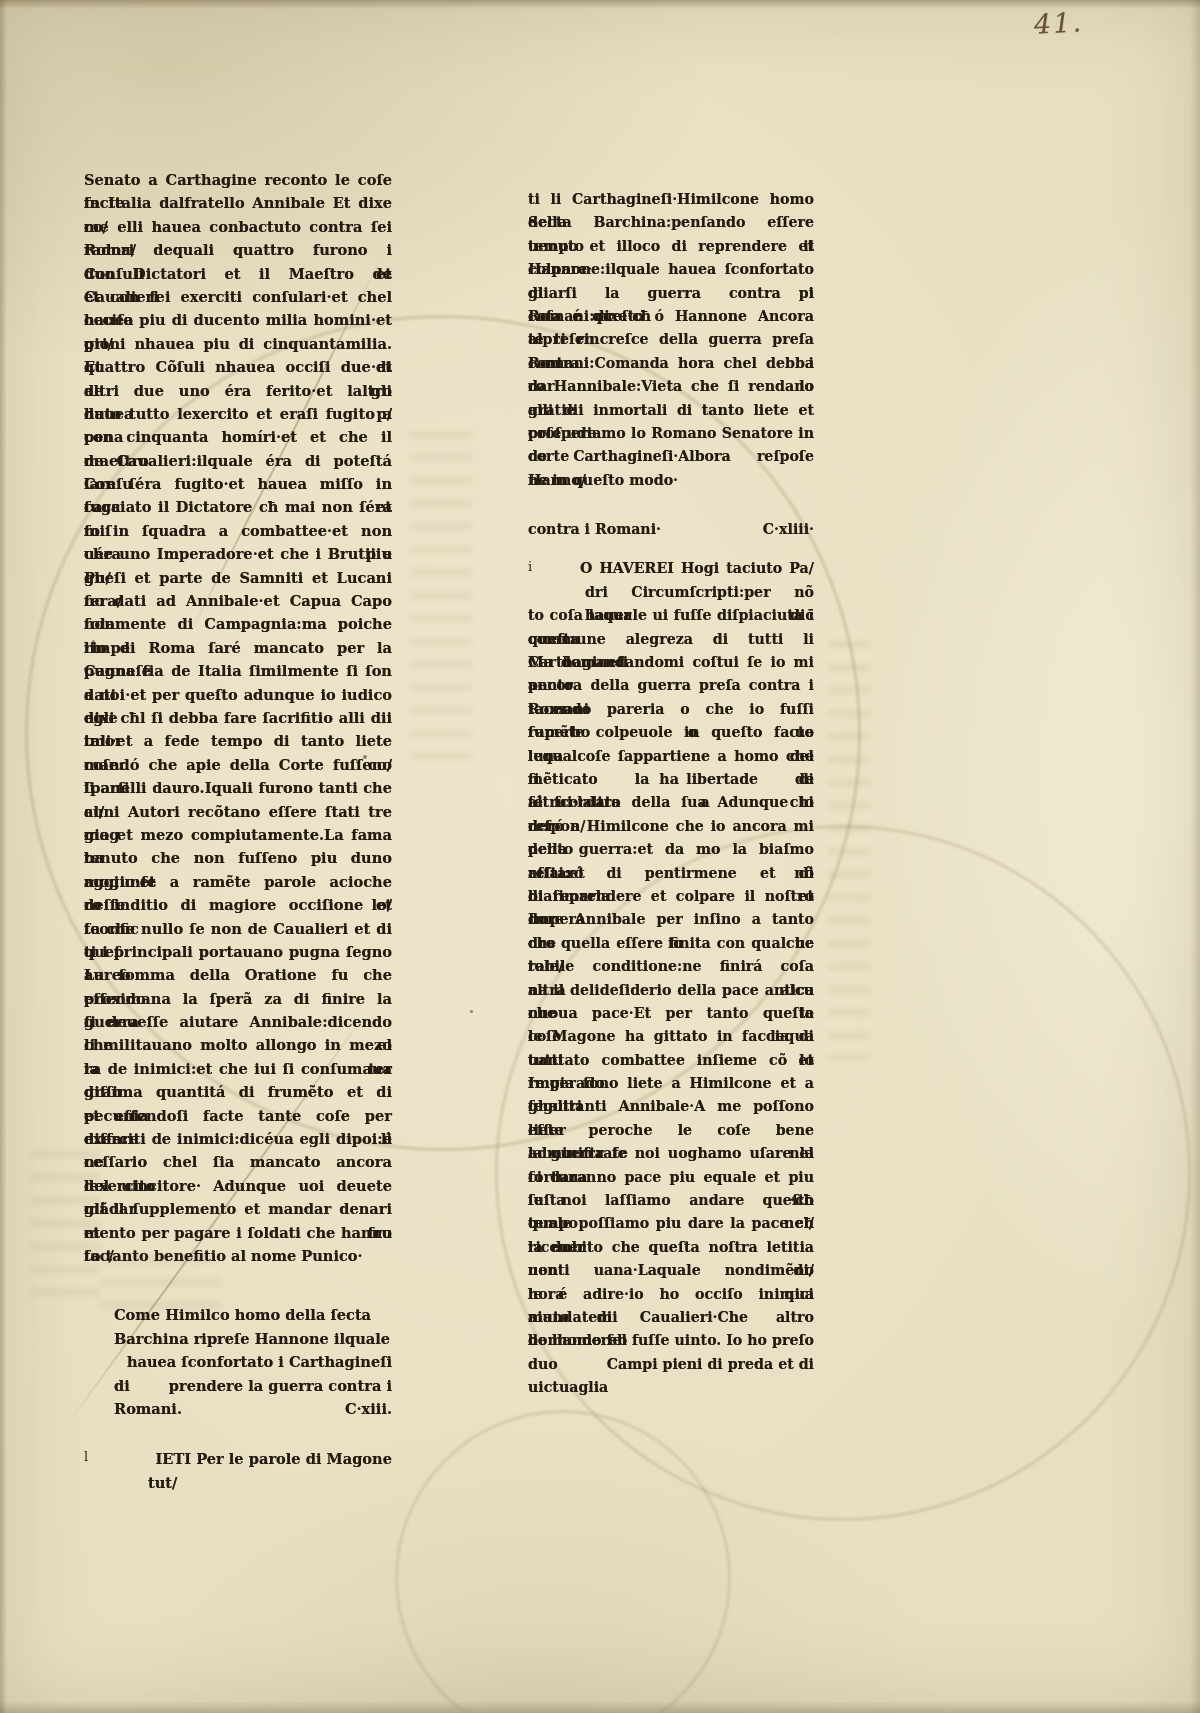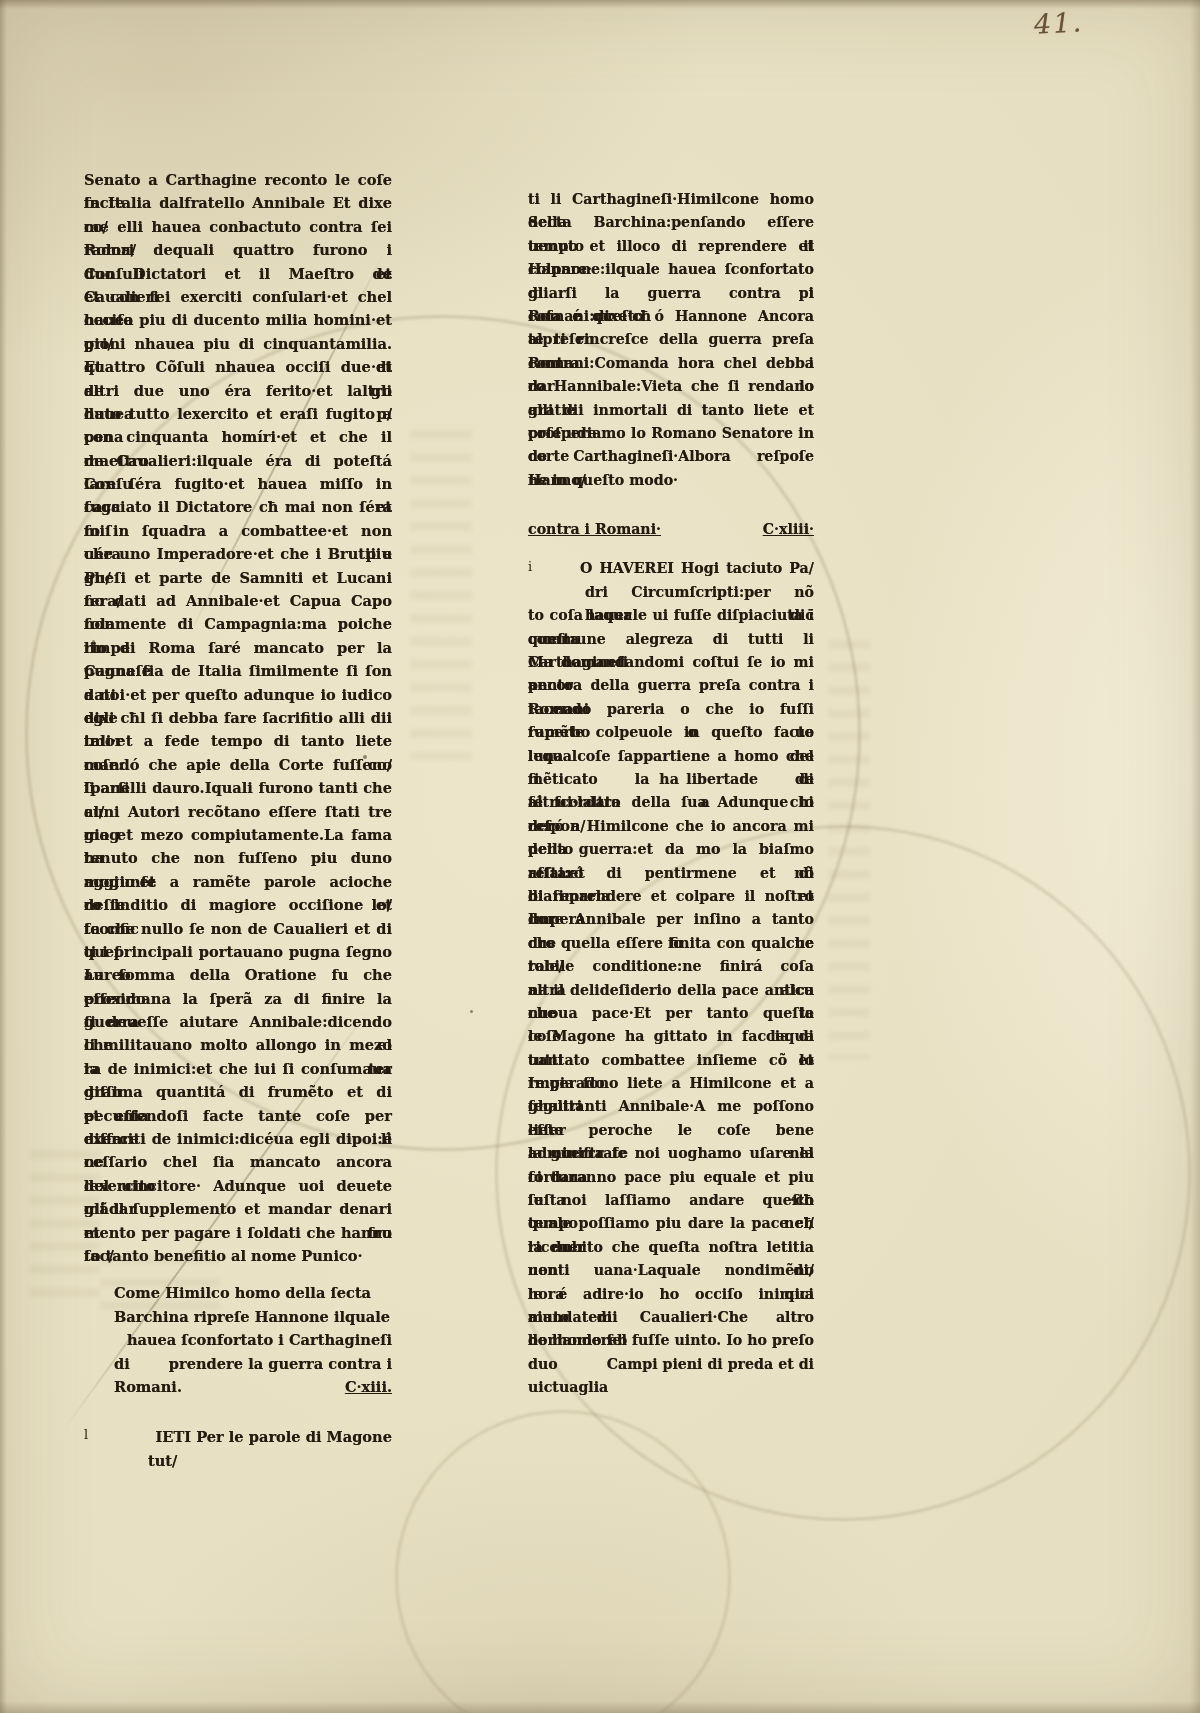--- a/index.html
+++ b/index.html
@@ -38,26 +38,26 @@
     background:repeating-linear-gradient(180deg, rgba(122,107,75,0.18) 0px, rgba(122,107,75,0.18) 9px, transparent 9px, transparent 23px);}
   .speck{position:absolute;background:rgba(66,50,28,0.55);border-radius:50%;}
 
   .col{position:absolute;color:#241a10;font-weight:700;}
   .col-left{left:84px;top:168px;width:308px;font-size:14.6px;}
   .col-right{left:528px;top:188px;width:286px;font-size:14.2px;}
   .line{height:23.4px;line-height:23.4px;text-align:justify;text-align-last:justify;
     text-shadow:0 0 0.6px rgba(36,26,16,0.65);}
   .line.left, .line.noj{text-align:right;text-align-last:left;}
 
-  .heading{margin-top:14px;padding-left:30px;}
+  .heading{margin-top:36px;padding-left:30px;}
   .col-right .heading{margin-top:26px;padding-left:22px;}
   .chapline{display:flex;justify-content:flex-end;}
   .chapline-split{display:flex;justify-content:space-between;}
   .chapline, .chapline-split{height:23.4px;line-height:23.4px;
-    text-shadow:0 0 0.6px rgba(36,26,16,0.65);text-decoration:underline;}
+    text-shadow:0 0 0.6px rgba(36,26,16,0.65);}
   .heading .chapline{padding-right:0;margin-left:-30px;}
   .col-right .heading .chapline-split{margin-left:-22px;}
   .col-right .heading .chapline-split .chap-left{padding-left:0;}
 
   .guided{position:relative;}
   .guide{position:absolute;left:0;top:2px;font-size:13px;font-weight:400;
     color:#2b2012;}
   .catch-block{margin-top:27px;}
   .catch-block .line{padding-left:64px;}
   .para2{margin-top:16px;}

